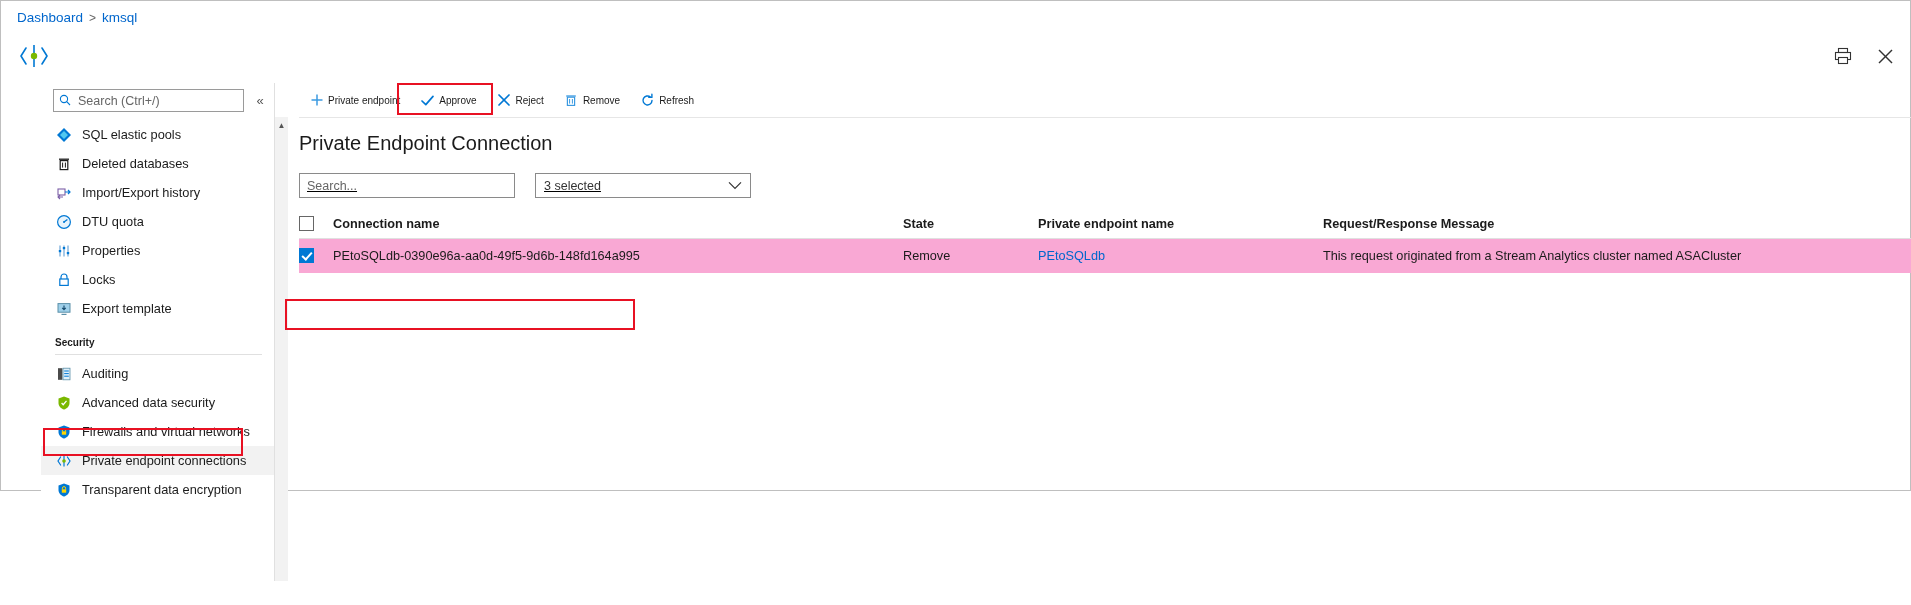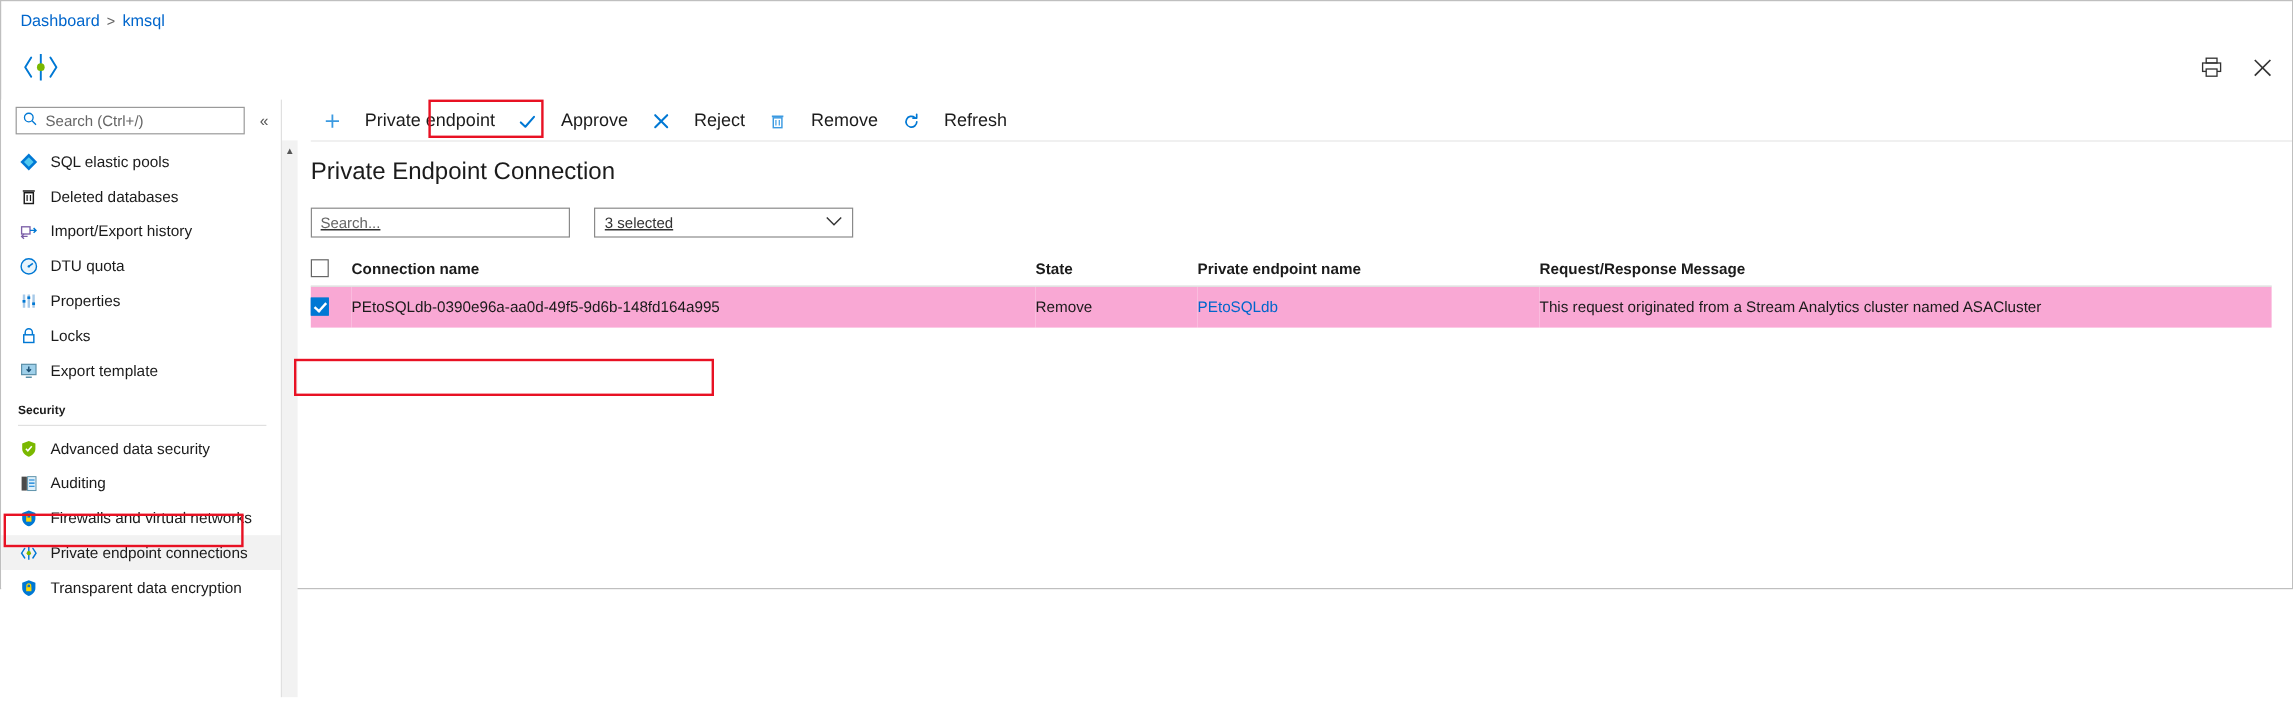--- a/index.html
+++ b/index.html
@@ -80,20 +80,21 @@
   }
 
   
   .sidebar {
     width: 234px;
     flex: 0 0 234px;
     border-right: 1px solid #e0e0e0;
     position: relative;
     background: #ffffff;
     padding-top: 4px;
+    margin-left: 40px;
   }
   .search-row {
     display: flex;
     align-items: center;
     padding: 2px 4px 6px 12px;
   }
   .search-box {
     flex: 1;
     height: 23px;
     border: 1px solid #9a9a9a;
@@ -160,23 +161,23 @@
   .toolbar {
     height: 34px;
     display: flex;
     align-items: center;
     padding-left: 24px;
     gap: 0px;
     position: relative;
   }
   .tb-btn {
     display: flex;
-    align-items: flex-end;
-    gap: 20px;
-    font-size: 15px;
+    align-items: center;
+    gap: 4px;
+    font-size: 10px;
     color: #1b1b1b;
     padding: 4px 10px;
     cursor: pointer;
     white-space: nowrap;
   }
   .tb-btn .glyph {
     width: 15px; height: 15px;
     display: flex; align-items: center; justify-content: center;
     color: #0078d4;
   }
@@ -441,38 +442,38 @@
           </span>
           <span>Export template</span>
         </div>
 
         <div class="nav-section">Security</div>
         <div class="nav-divider"></div>
 
         <div class="nav-item">
           <span class="nav-ico">
             <svg width="16" height="16" viewBox="0 0 16 16">
-              <path d="M8 1.5 L13.5 3.6 V8 c0 3.4 -2.6 5.6 -5.5 6.6 C5.1 13.6 2.5 11.4 2.5 8 V3.6 Z" fill="#7ab800"></path>
-              <path d="M5.6 8 L7.2 9.7 L10.5 5.9" stroke="#fff" stroke-width="1.3" fill="none"></path>
-            </svg>
-          </span>
-          <span>Advanced data security</span>
-        </div>
-
-        <div class="nav-item">
-          <span class="nav-ico">
-            <svg width="16" height="16" viewBox="0 0 16 16">
               <rect x="2" y="2.2" width="4.4" height="11.6" fill="#4a4a4a"></rect>
               <rect x="7" y="2.2" width="7" height="11.6" fill="#dff0fa" stroke="#5a8fa8" stroke-width="0.8"></rect>
               <line x1="8.2" y1="5" x2="12.8" y2="5" stroke="#0078d4" stroke-width="1"></line>
               <line x1="8.2" y1="7.6" x2="12.8" y2="7.6" stroke="#0078d4" stroke-width="1"></line>
               <line x1="8.2" y1="10.2" x2="12.8" y2="10.2" stroke="#0078d4" stroke-width="1"></line>
             </svg>
           </span>
           <span>Auditing</span>
+        </div>
+
+        <div class="nav-item">
+          <span class="nav-ico">
+            <svg width="16" height="16" viewBox="0 0 16 16">
+              <path d="M8 1.5 L13.5 3.6 V8 c0 3.4 -2.6 5.6 -5.5 6.6 C5.1 13.6 2.5 11.4 2.5 8 V3.6 Z" fill="#7ab800"></path>
+              <path d="M5.6 8 L7.2 9.7 L10.5 5.9" stroke="#fff" stroke-width="1.3" fill="none"></path>
+            </svg>
+          </span>
+          <span>Advanced data security</span>
         </div>
 
         <div class="nav-item">
           <span class="nav-ico">
             <svg width="16" height="16" viewBox="0 0 16 16">
               <path d="M8 1.5 L13.5 3.6 V8 c0 3.4 -2.6 5.6 -5.5 6.6 C5.1 13.6 2.5 11.4 2.5 8 V3.6 Z" fill="#0078d4"></path>
               <path d="M6.4 7.4 V6.2 a1.6 1.6 0 0 1 3.2 0 V7.4" fill="none" stroke="#ffd700" stroke-width="1"></path>
               <rect x="5.8" y="7.3" width="4.4" height="3.4" fill="#ffd700"></rect>
             </svg>
           </span>

